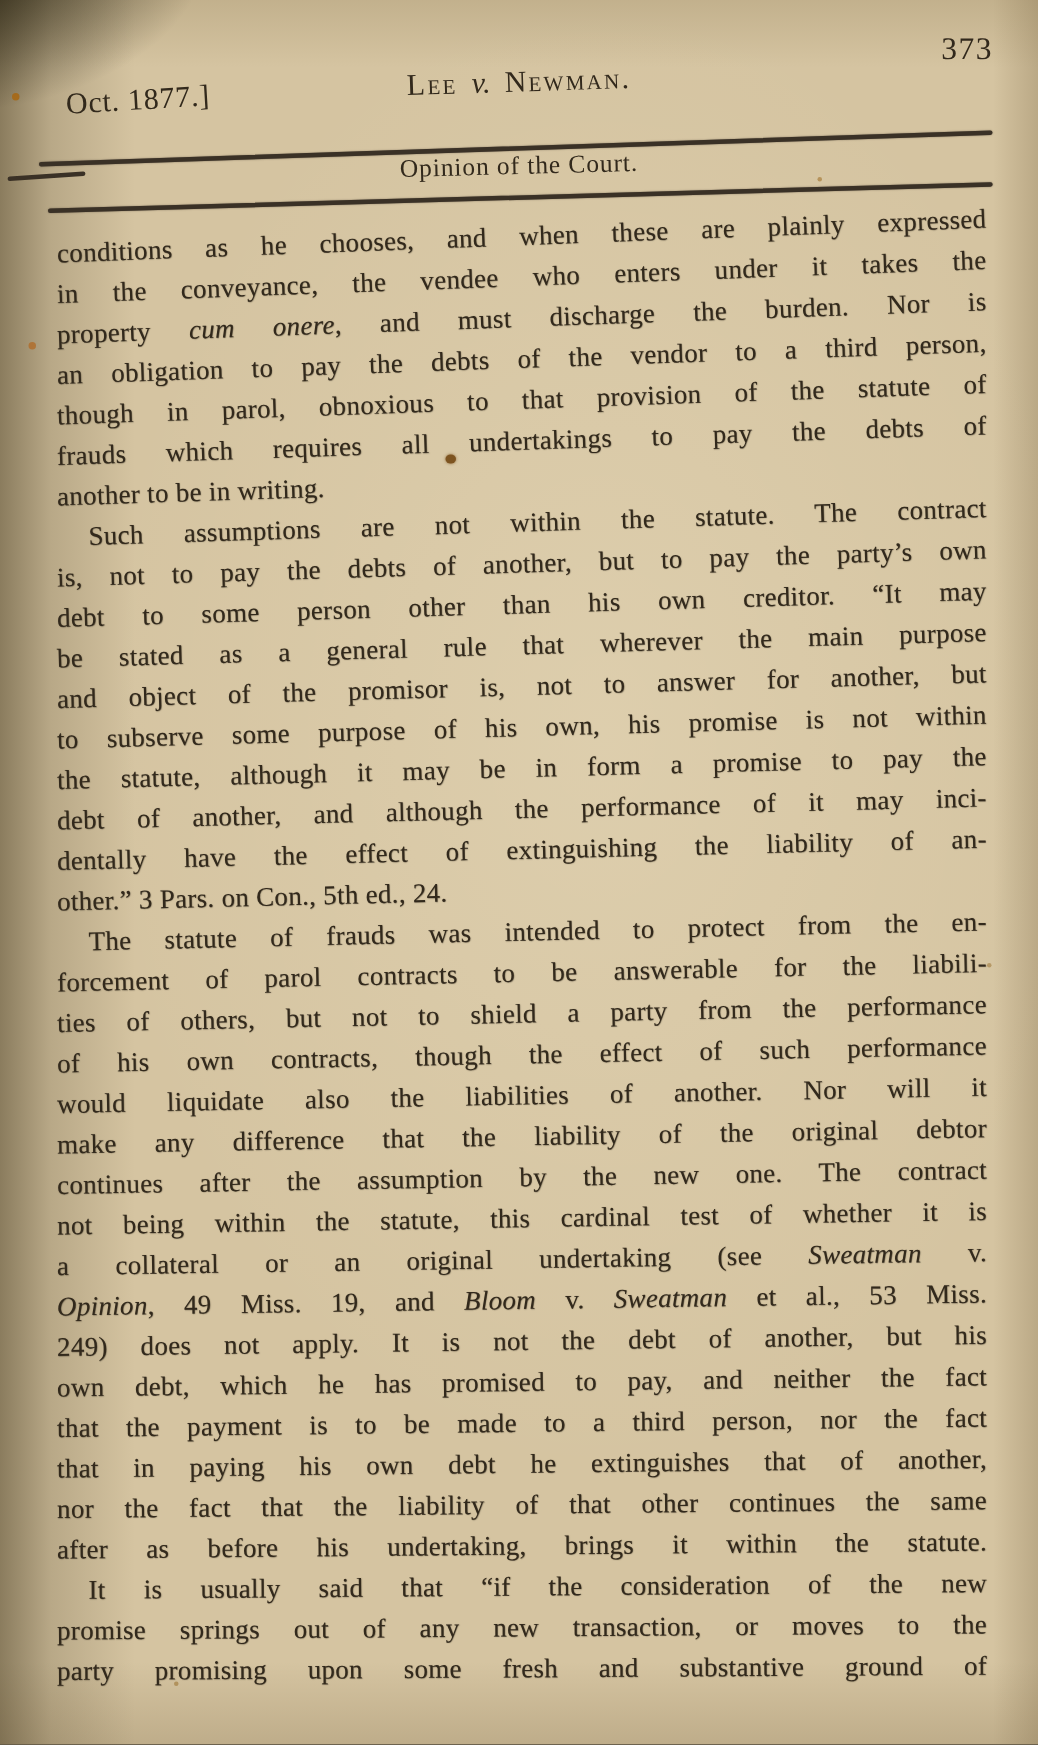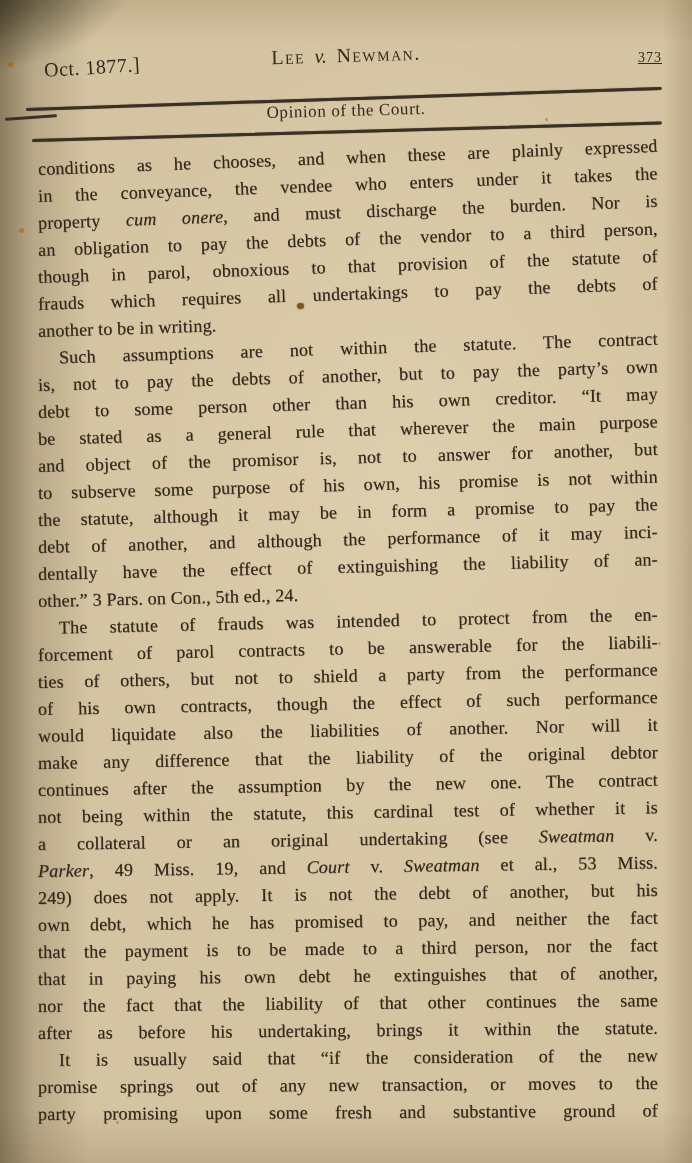--- a/index.html
+++ b/index.html
@@ -13,21 +13,21 @@
       linear-gradient(0deg, rgba(110,90,55,0.22), rgba(110,90,55,0) 55px),
       linear-gradient(180deg, rgba(120,100,60,0.20), rgba(120,100,60,0) 45px),
       radial-gradient(ellipse 420px 620px at 58% 42%, rgba(255,246,220,0.20), rgba(255,246,220,0) 80%),
       #d5c4a1;
   }
   .abs{position:absolute;}
   .hdr-date{left:44px;top:56px;font-size:20px;transform:rotate(-3.4deg);letter-spacing:0.5px;}
   .hdr-case{left:0;right:0;top:44px;text-align:center;font-size:20px;transform:rotate(-1.8deg);letter-spacing:1.5px;}
   .sc{font-variant:small-caps;}
   .hdr-vs{font-style:italic;letter-spacing:0;padding:0 3px;}
-  .hdr-pageno{right:30px;top:50px;font-size:14px;letter-spacing:1px;text-decoration:underline;}
+  .hdr-pageno{right:30px;top:20px;font-size:21px;letter-spacing:1px;}
   .rule{height:3px;background:#3a3126;border-radius:2px;transform-origin:0 50%;box-shadow:0 0 1px rgba(58,49,38,0.7);}
   .rule1{left:26px;top:108px;width:636px;transform:rotate(-1.9deg);}
   .rule-dash{left:5px;top:116px;width:52px;height:3px;background:#3a3126;border-radius:2px;transform:rotate(-4deg);}
   .rule2{left:32px;top:139px;width:630px;transform:rotate(-1.6deg);}
   .section-heading{left:0;right:0;top:101px;text-align:center;font-size:17px;transform:rotate(-1.5deg);letter-spacing:0.6px;}
   .body-text{left:38px;top:156px;width:620px;}
   .line{
     height:27px;line-height:27px;font-size:18px;
     text-align:justify;text-align-last:justify;
     transform-origin:0 50%;letter-spacing:0.2px;
@@ -80,21 +80,21 @@
     <div class="line short" style="transform: rotate(-1.32deg);">other.”  3 Pars. on Con., 5th ed., 24.</div>
     <div class="line ind" style="transform: rotate(-1.27deg);">The statute of frauds was intended to protect from the en-</div>
     <div class="line" style="transform: rotate(-1.21deg);">forcement of parol contracts to be answerable for the liabili-</div>
     <div class="line" style="transform: rotate(-1.16deg);">ties of others, but not to shield a party from the performance</div>
     <div class="line" style="transform: rotate(-1.11deg);">of his own contracts, though the effect of such performance</div>
     <div class="line" style="transform: rotate(-1.06deg);">would liquidate also the liabilities of another.  Nor will it</div>
     <div class="line" style="transform: rotate(-1.01deg);">make any difference that the liability of the original debtor</div>
     <div class="line" style="transform: rotate(-0.95deg);">continues after the assumption by the new one.  The contract</div>
     <div class="line" style="transform: rotate(-0.9deg);">not being within the statute, this cardinal test of whether it is</div>
     <div class="line" style="transform: rotate(-0.85deg);">a collateral or an original undertaking (see <i>Sweatman</i> v.</div>
-    <div class="line" style="transform: rotate(-0.8deg);"><i>Parker</i>, 49 Miss. 19, and <i>Court</i> v. <i>Sweatman</i> et al., 53 Miss.</div>
+    <div class="line" style="transform: rotate(-0.8deg);"><i>Opinion</i>, 49 Miss. 19, and <i>Bloom</i> v. <i>Sweatman</i> et al., 53 Miss.</div>
     <div class="line" style="transform: rotate(-0.75deg);">249) does not apply.  It is not the debt of another, but his</div>
     <div class="line" style="transform: rotate(-0.69deg);">own debt, which he has promised to pay, and neither the fact</div>
     <div class="line" style="transform: rotate(-0.64deg);">that the payment is to be made to a third person, nor the fact</div>
     <div class="line" style="transform: rotate(-0.59deg);">that in paying his own debt he extinguishes that of another,</div>
     <div class="line" style="transform: rotate(-0.54deg);">nor the fact that the liability of that other continues the same</div>
     <div class="line" style="transform: rotate(-0.49deg);">after as before his undertaking, brings it within the statute.</div>
     <div class="line ind" style="transform: rotate(-0.43deg);">It is usually said that “if the consideration of the new</div>
     <div class="line" style="transform: rotate(-0.38deg);">promise springs out of any new transaction, or moves to the</div>
     <div class="line" style="transform: rotate(-0.33deg);">party promising upon some fresh and substantive ground of</div>
   </div>

